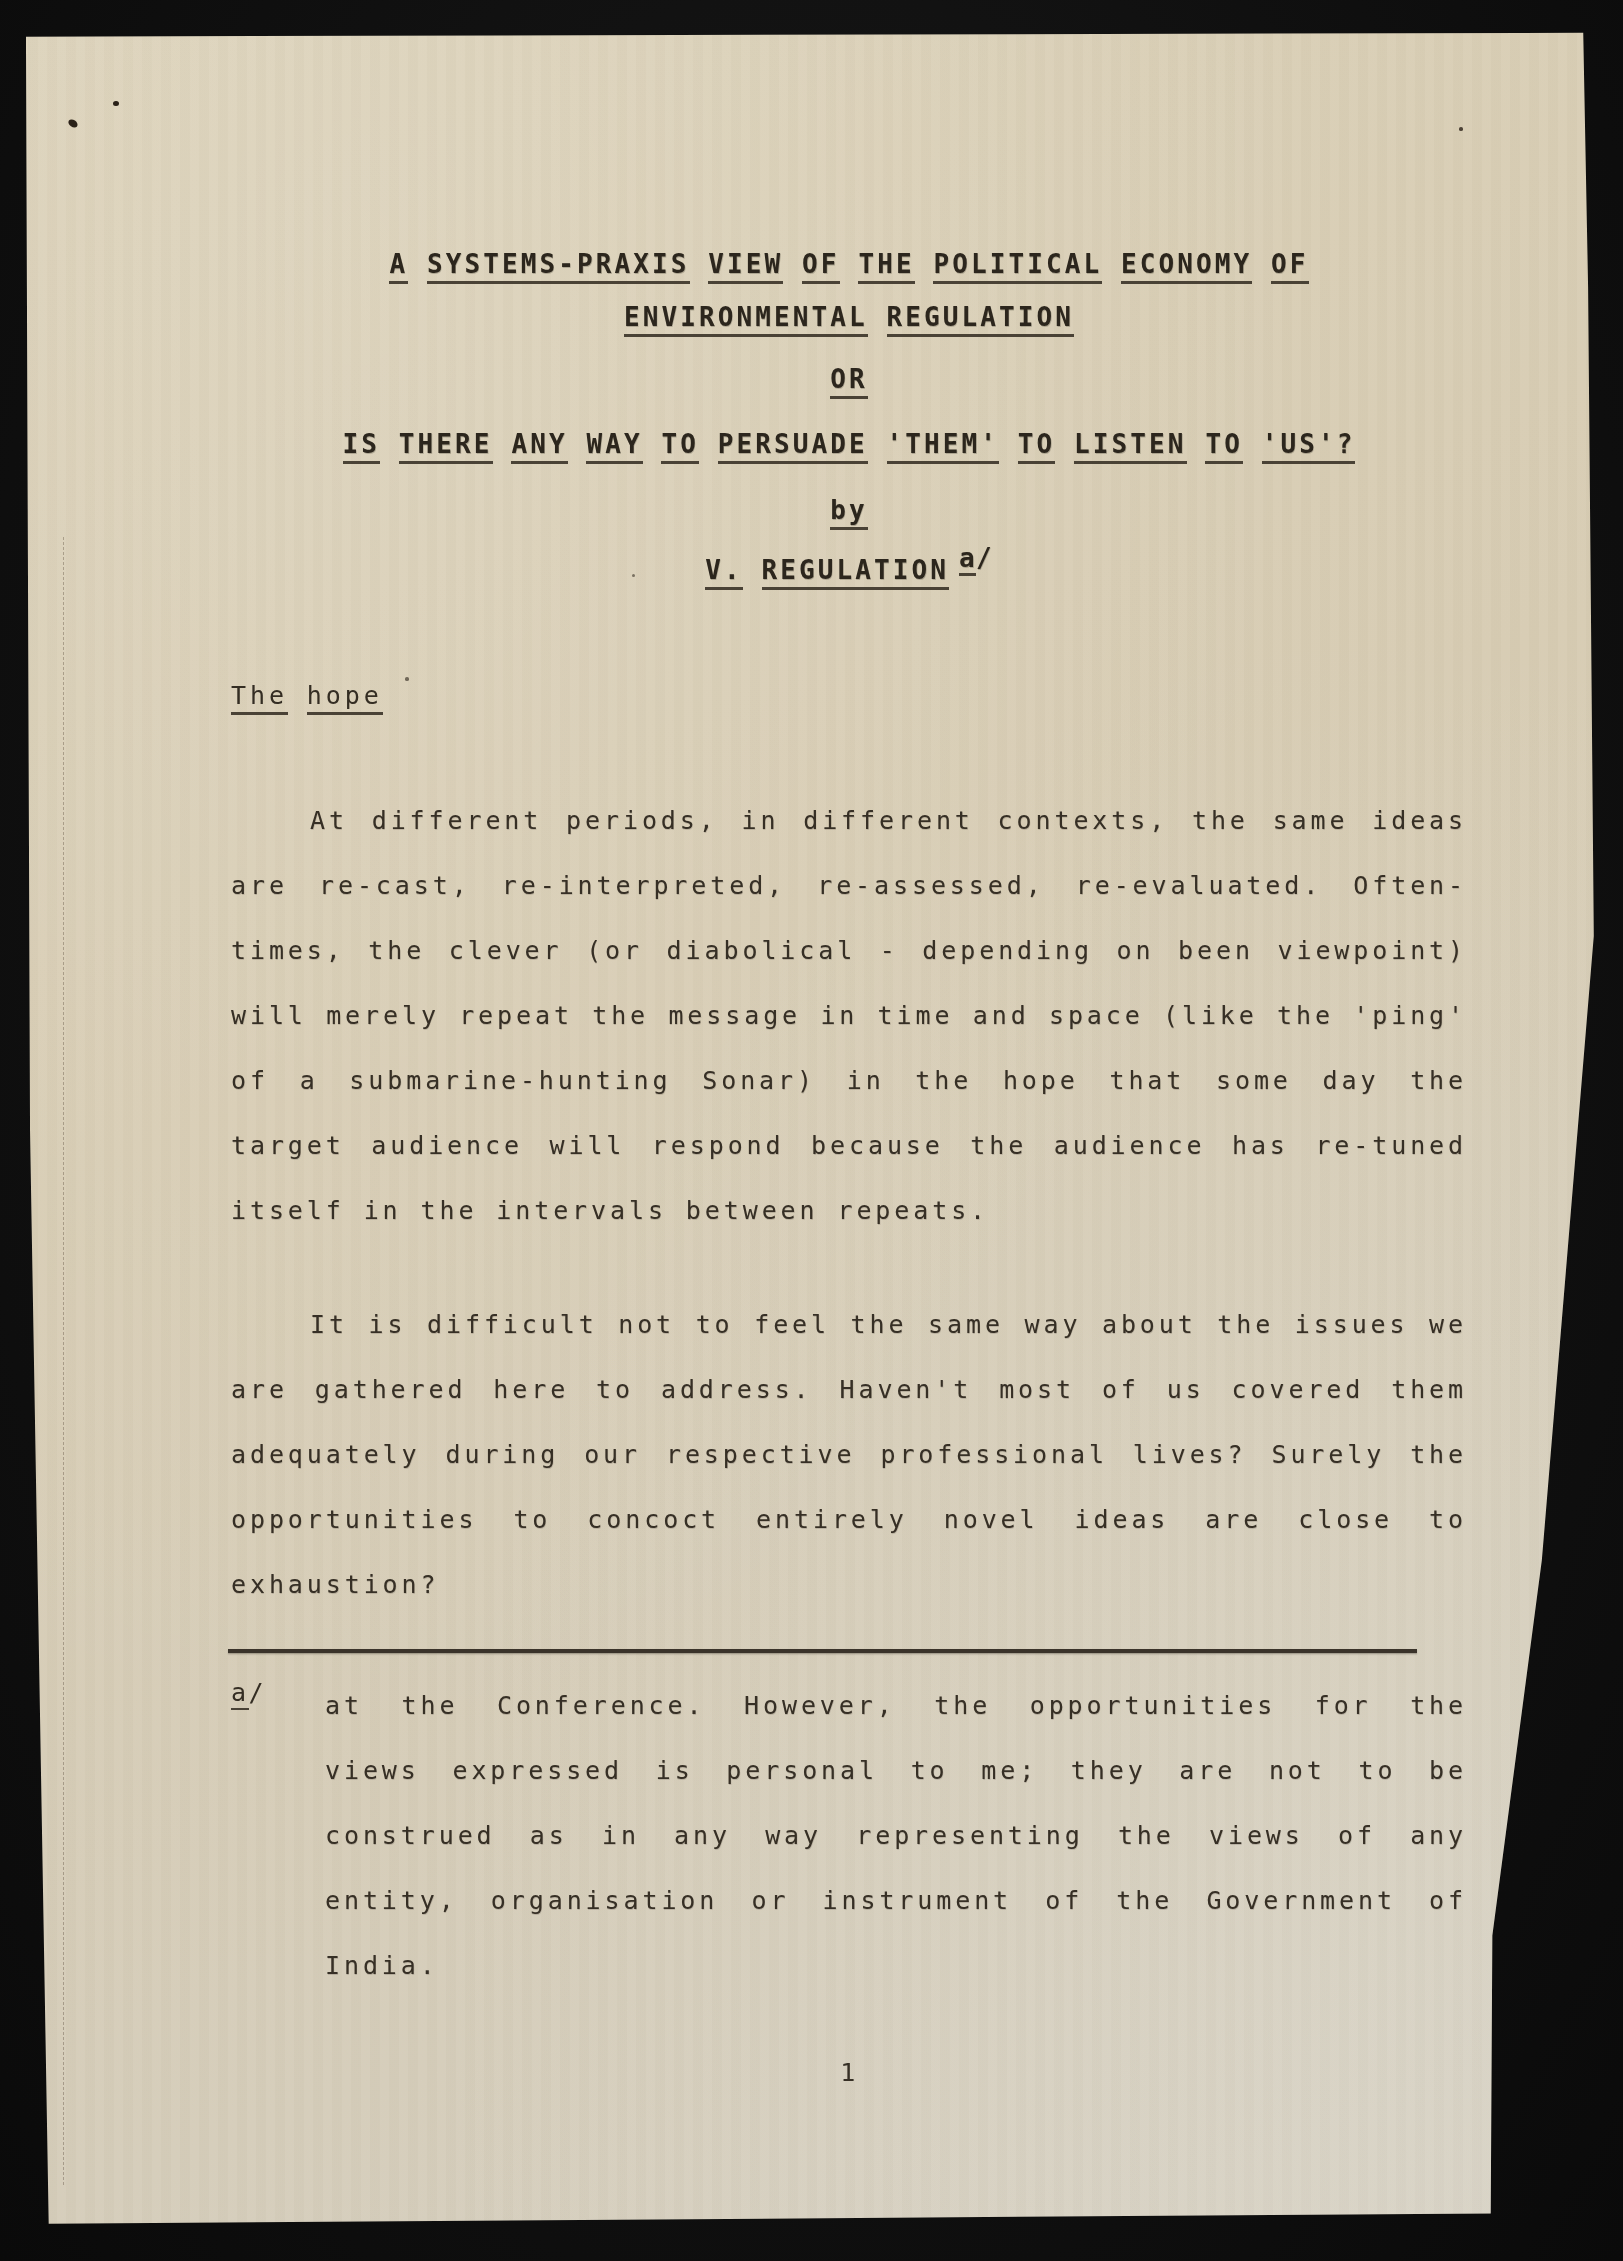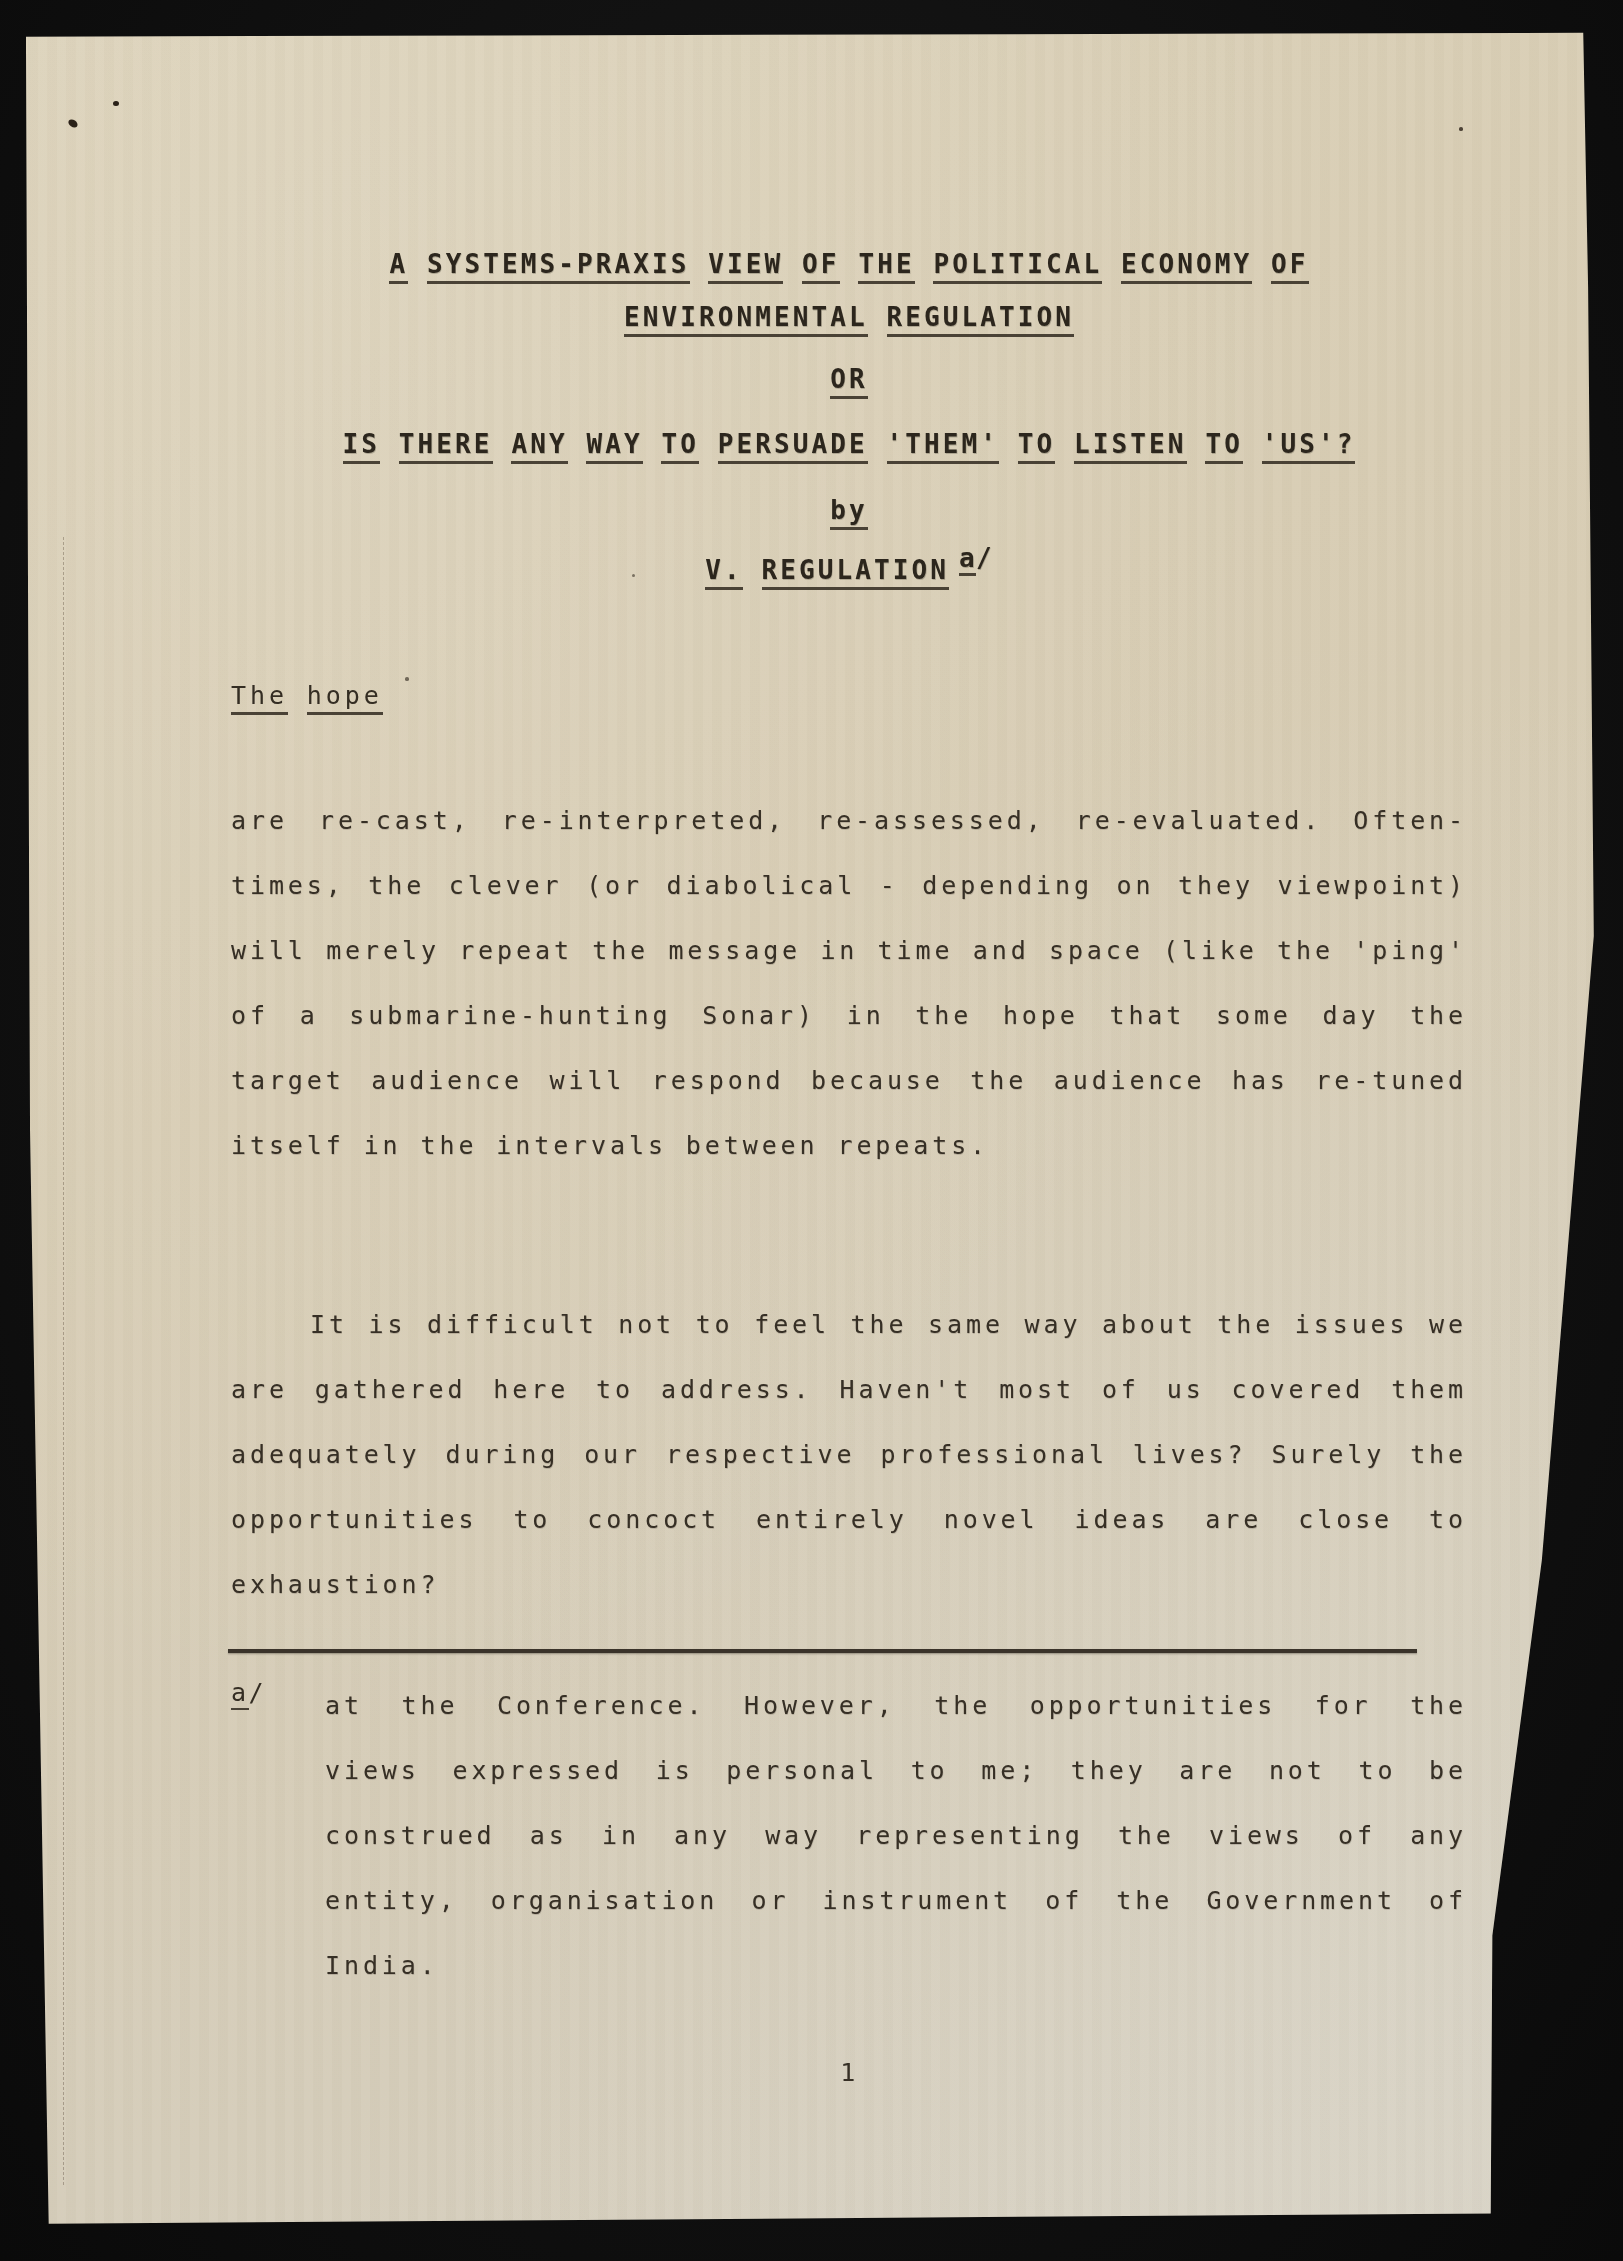--- a/index.html
+++ b/index.html
@@ -73,22 +73,23 @@
   <div class="abs col title-line" style="top:428px;"><span class="uw">IS</span> <span class="uw">THERE</span> <span class="uw">ANY</span> <span class="uw">WAY</span> <span class="uw">TO</span> <span class="uw">PERSUADE</span> <span class="uw">'THEM'</span> <span class="uw">TO</span> <span class="uw">LISTEN</span> <span class="uw">TO</span> <span class="uw">'US'?</span></div>
   <div class="abs col title-line" style="top:494px;"><span class="uw">by</span></div>
 
   <div class="abs col title-line" style="top:554px;">
     <span><span class="uw">V.</span> <span class="uw">REGULATION</span></span><span class="note-ref"><span class="u">a</span><span>/</span></span>
   </div>
 
   <div class="abs heading" style="left:231px; top:664px;text-align:right;"><span class="uw">The</span> <span class="uw">hope</span></div>
 
   <div class="abs col para" style="top:788px;">
+    <div class="line indent">At different periods, in different contexts, the same ideas</div>
     <div class="line">are re-cast, re-interpreted, re-assessed, re-evaluated.  Often-</div>
-    <div class="line">times, the clever (or diabolical - depending on they viewpoint)</div>
+    <div class="line">times, the clever (or diabolical - depending on been viewpoint)</div>
     <div class="line">will merely repeat the message in time and space (like the 'ping'</div>
     <div class="line">of a submarine-hunting Sonar) in the hope that some day the</div>
     <div class="line">target audience will respond because the audience has re-tuned</div>
     <div class="line last">itself in the intervals between repeats.</div>
   </div>
 
   <div class="abs col para" style="top:1292px;">
     <div class="line indent">It is difficult not to feel the same way about the issues we</div>
     <div class="line">are gathered here to address.  Haven't most of us covered them</div>
     <div class="line">adequately during our respective professional lives?  Surely the</div>

